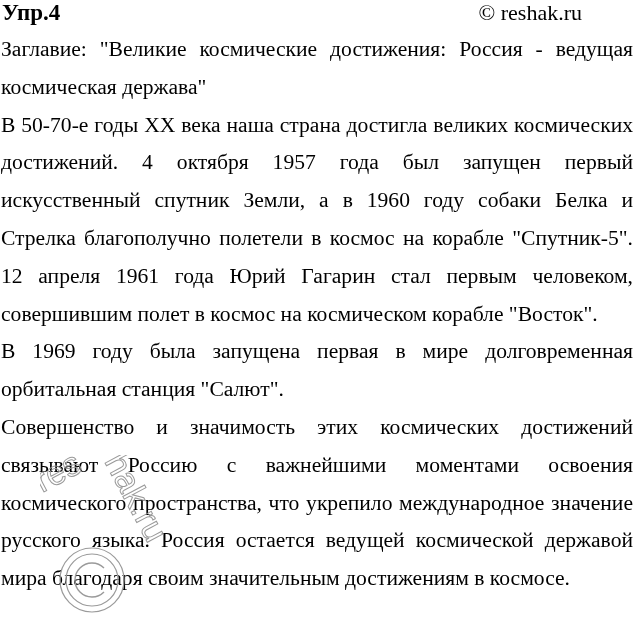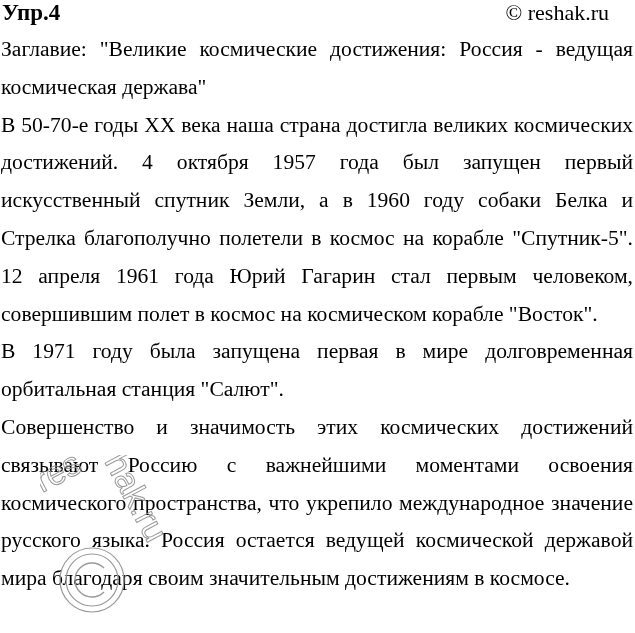--- a/index.html
+++ b/index.html
@@ -14,21 +14,20 @@
       position: relative;
       font-family: "Liberation Serif", "DejaVu Serif", serif;
       color: #000000;
     }
     .header {
       position: absolute;
       top: 0;
       left: 0;
       width: 585px;
       height: 34px;
-      padding-left: 27px;
     }
     .ex-title {
       position: absolute;
       left: 2px;
       top: -2px;
       font-weight: bold;
       font-size: 23px;
       line-height: 30px;
     }
     .copyright {
@@ -64,21 +63,21 @@
 <body>
 
 <div class="header">
   <div class="ex-title">Упр.4</div>
   <div class="copyright">© reshak.ru</div>
 </div>
 
 <div class="content">
   <p class="para">Заглавие: "Великие космические достижения: Россия - ведущая космическая держава"</p>
   <p class="para">В 50-70-е годы XX века наша страна достигла великих космических достижений. 4 октября 1957 года был запущен первый искусственный спутник Земли, а в 1960 году собаки Белка и Стрелка благополучно полетели в космос на корабле "Спутник-5". 12 апреля 1961 года Юрий Гагарин стал первым человеком, совершившим полет в космос на космическом корабле "Восток".</p>
-  <p class="para">В 1971 году была запущена первая в мире долговременная орбитальная станция "Салют".</p>
+  <p class="para">В 1969 году была запущена первая в мире долговременная орбитальная станция "Салют".</p>
   <p class="para">Совершенство и значимость этих космических достижений связывают Россию с важнейшими моментами освоения космического пространства, что укрепило международное значение русского языка. Россия остается ведущей космической державой мира благодаря своим значительным достижениям в космосе.</p>
 </div>
 
 <div class="watermark">
   <svg width="150" height="170" viewBox="0 0 150 170">
     <g fill="none" stroke="#9a9a9a" stroke-width="1.2">
       <circle cx="52" cy="125" r="32"></circle>
       <circle cx="52" cy="125" r="26"></circle>
       <path d="M64 113 A17 17 0 1 0 64 137" stroke-width="1.4"></path>
     </g>

